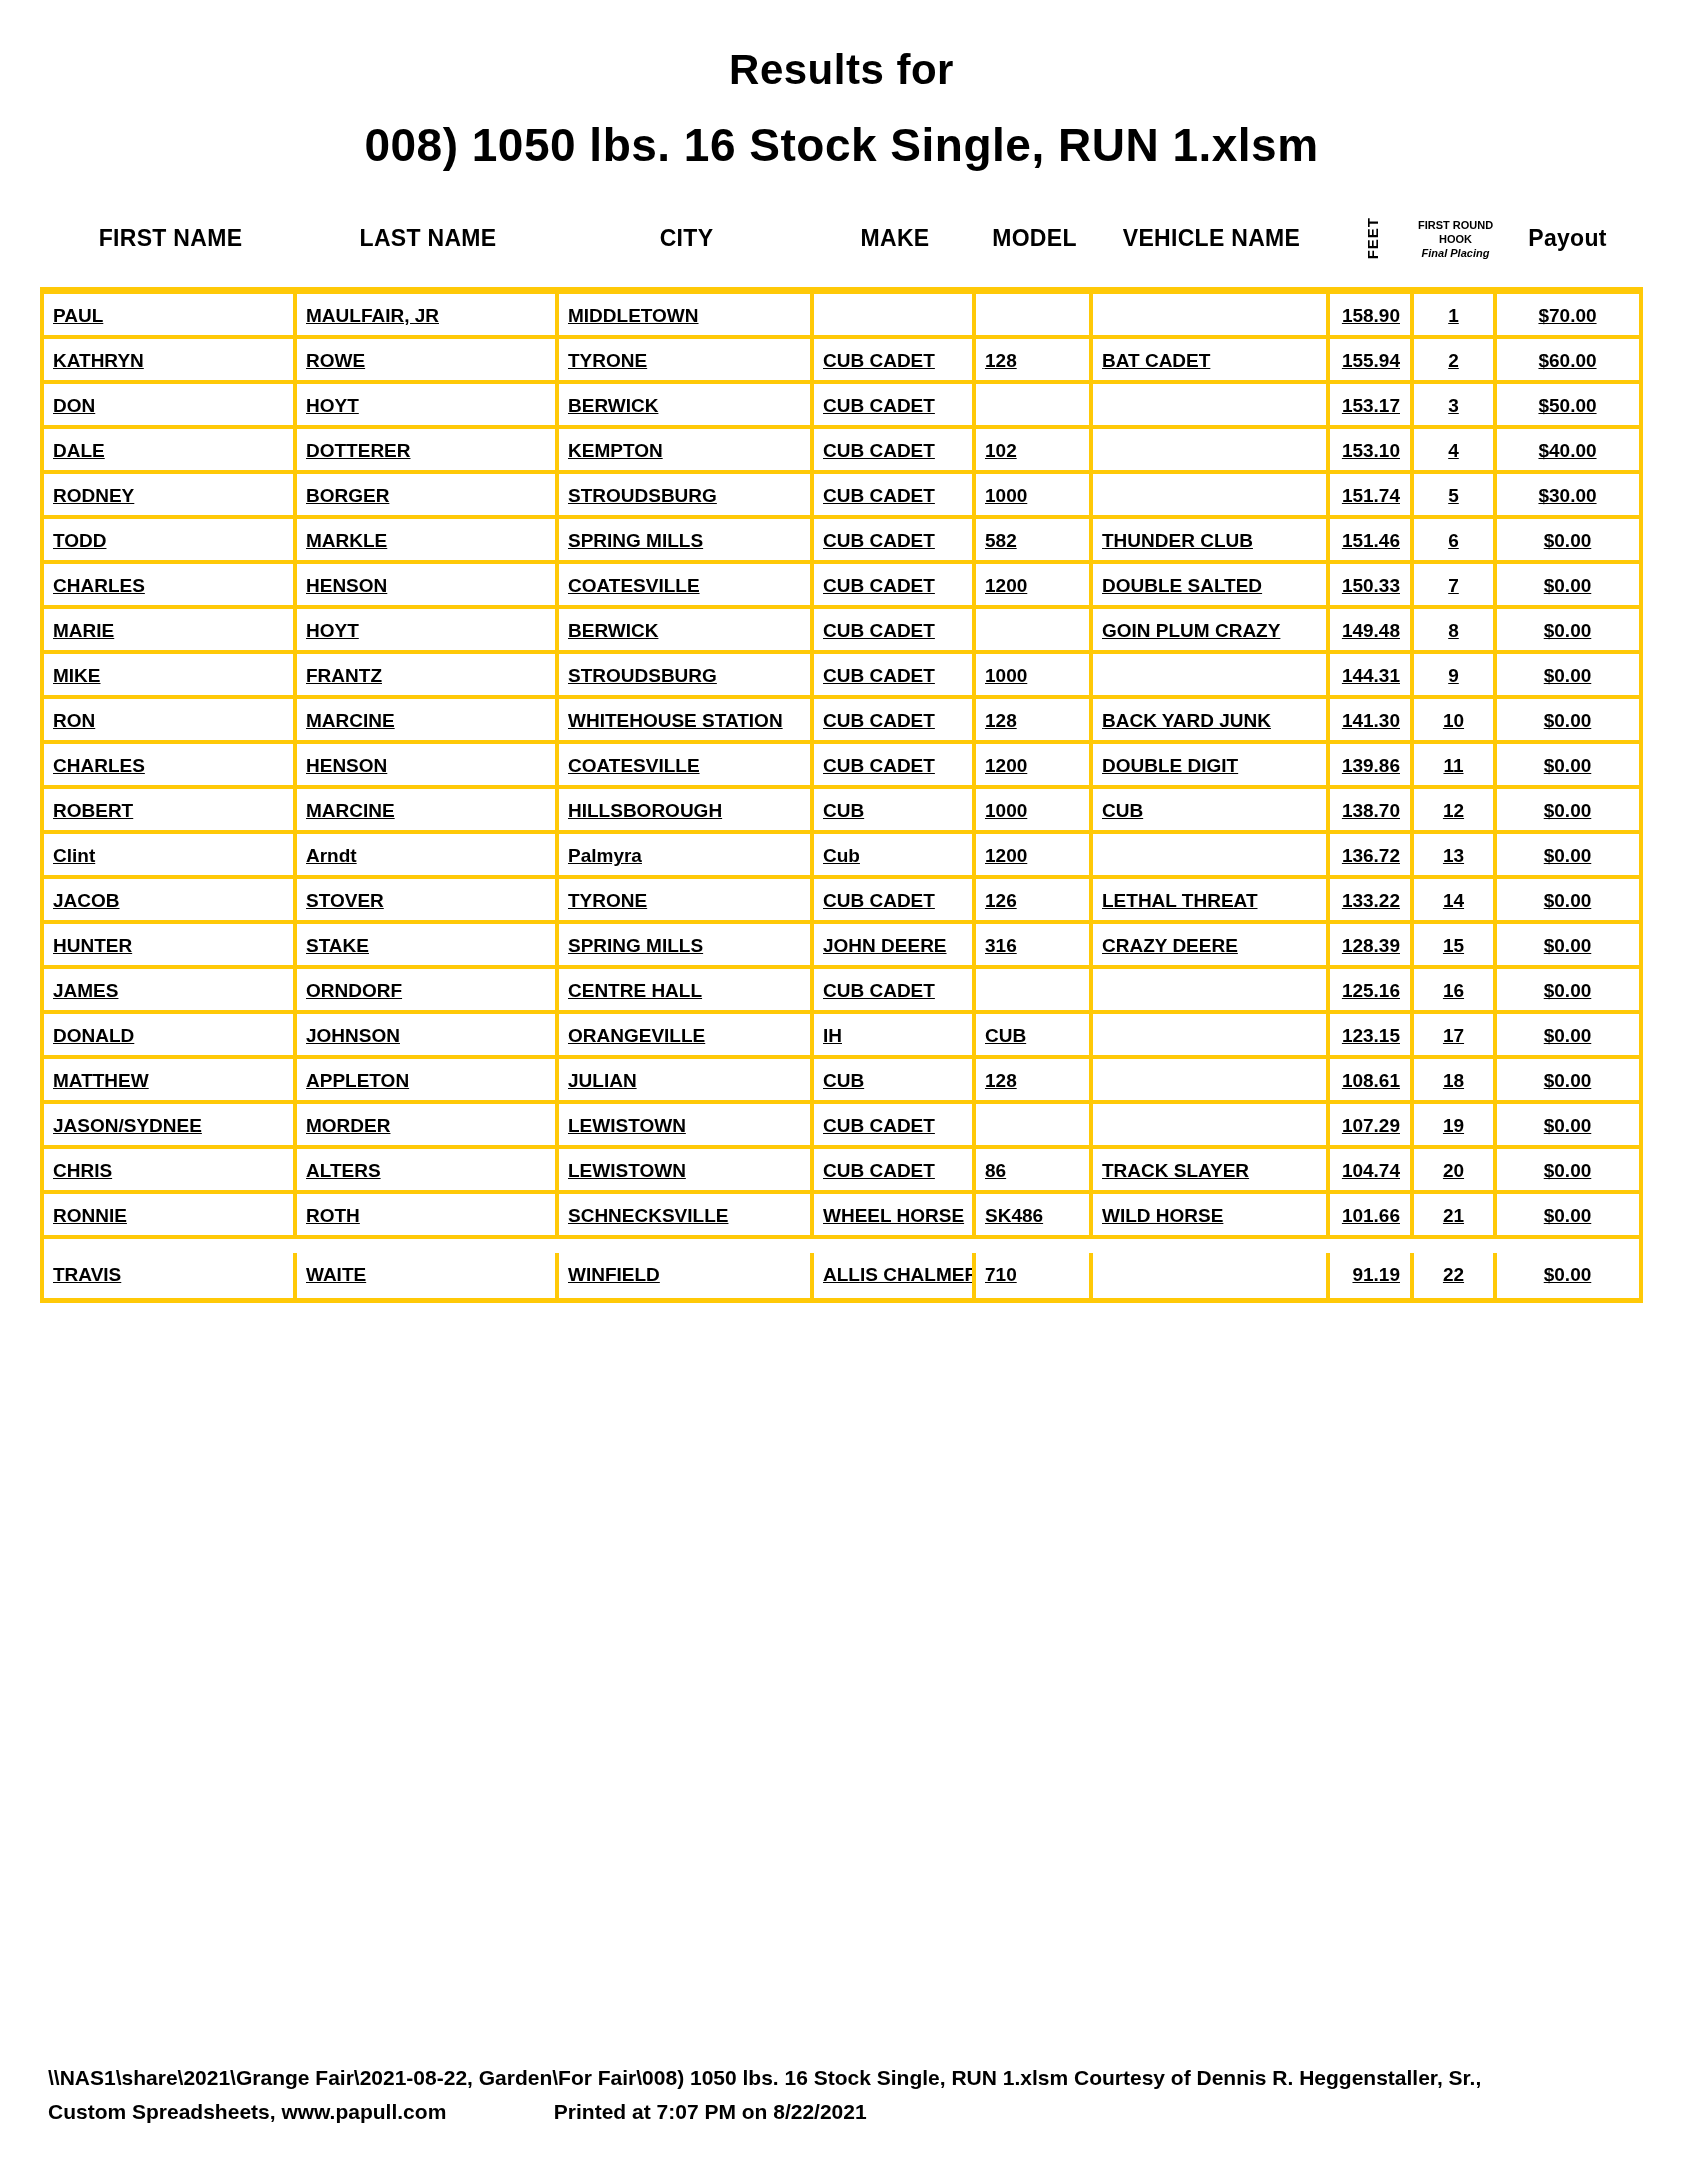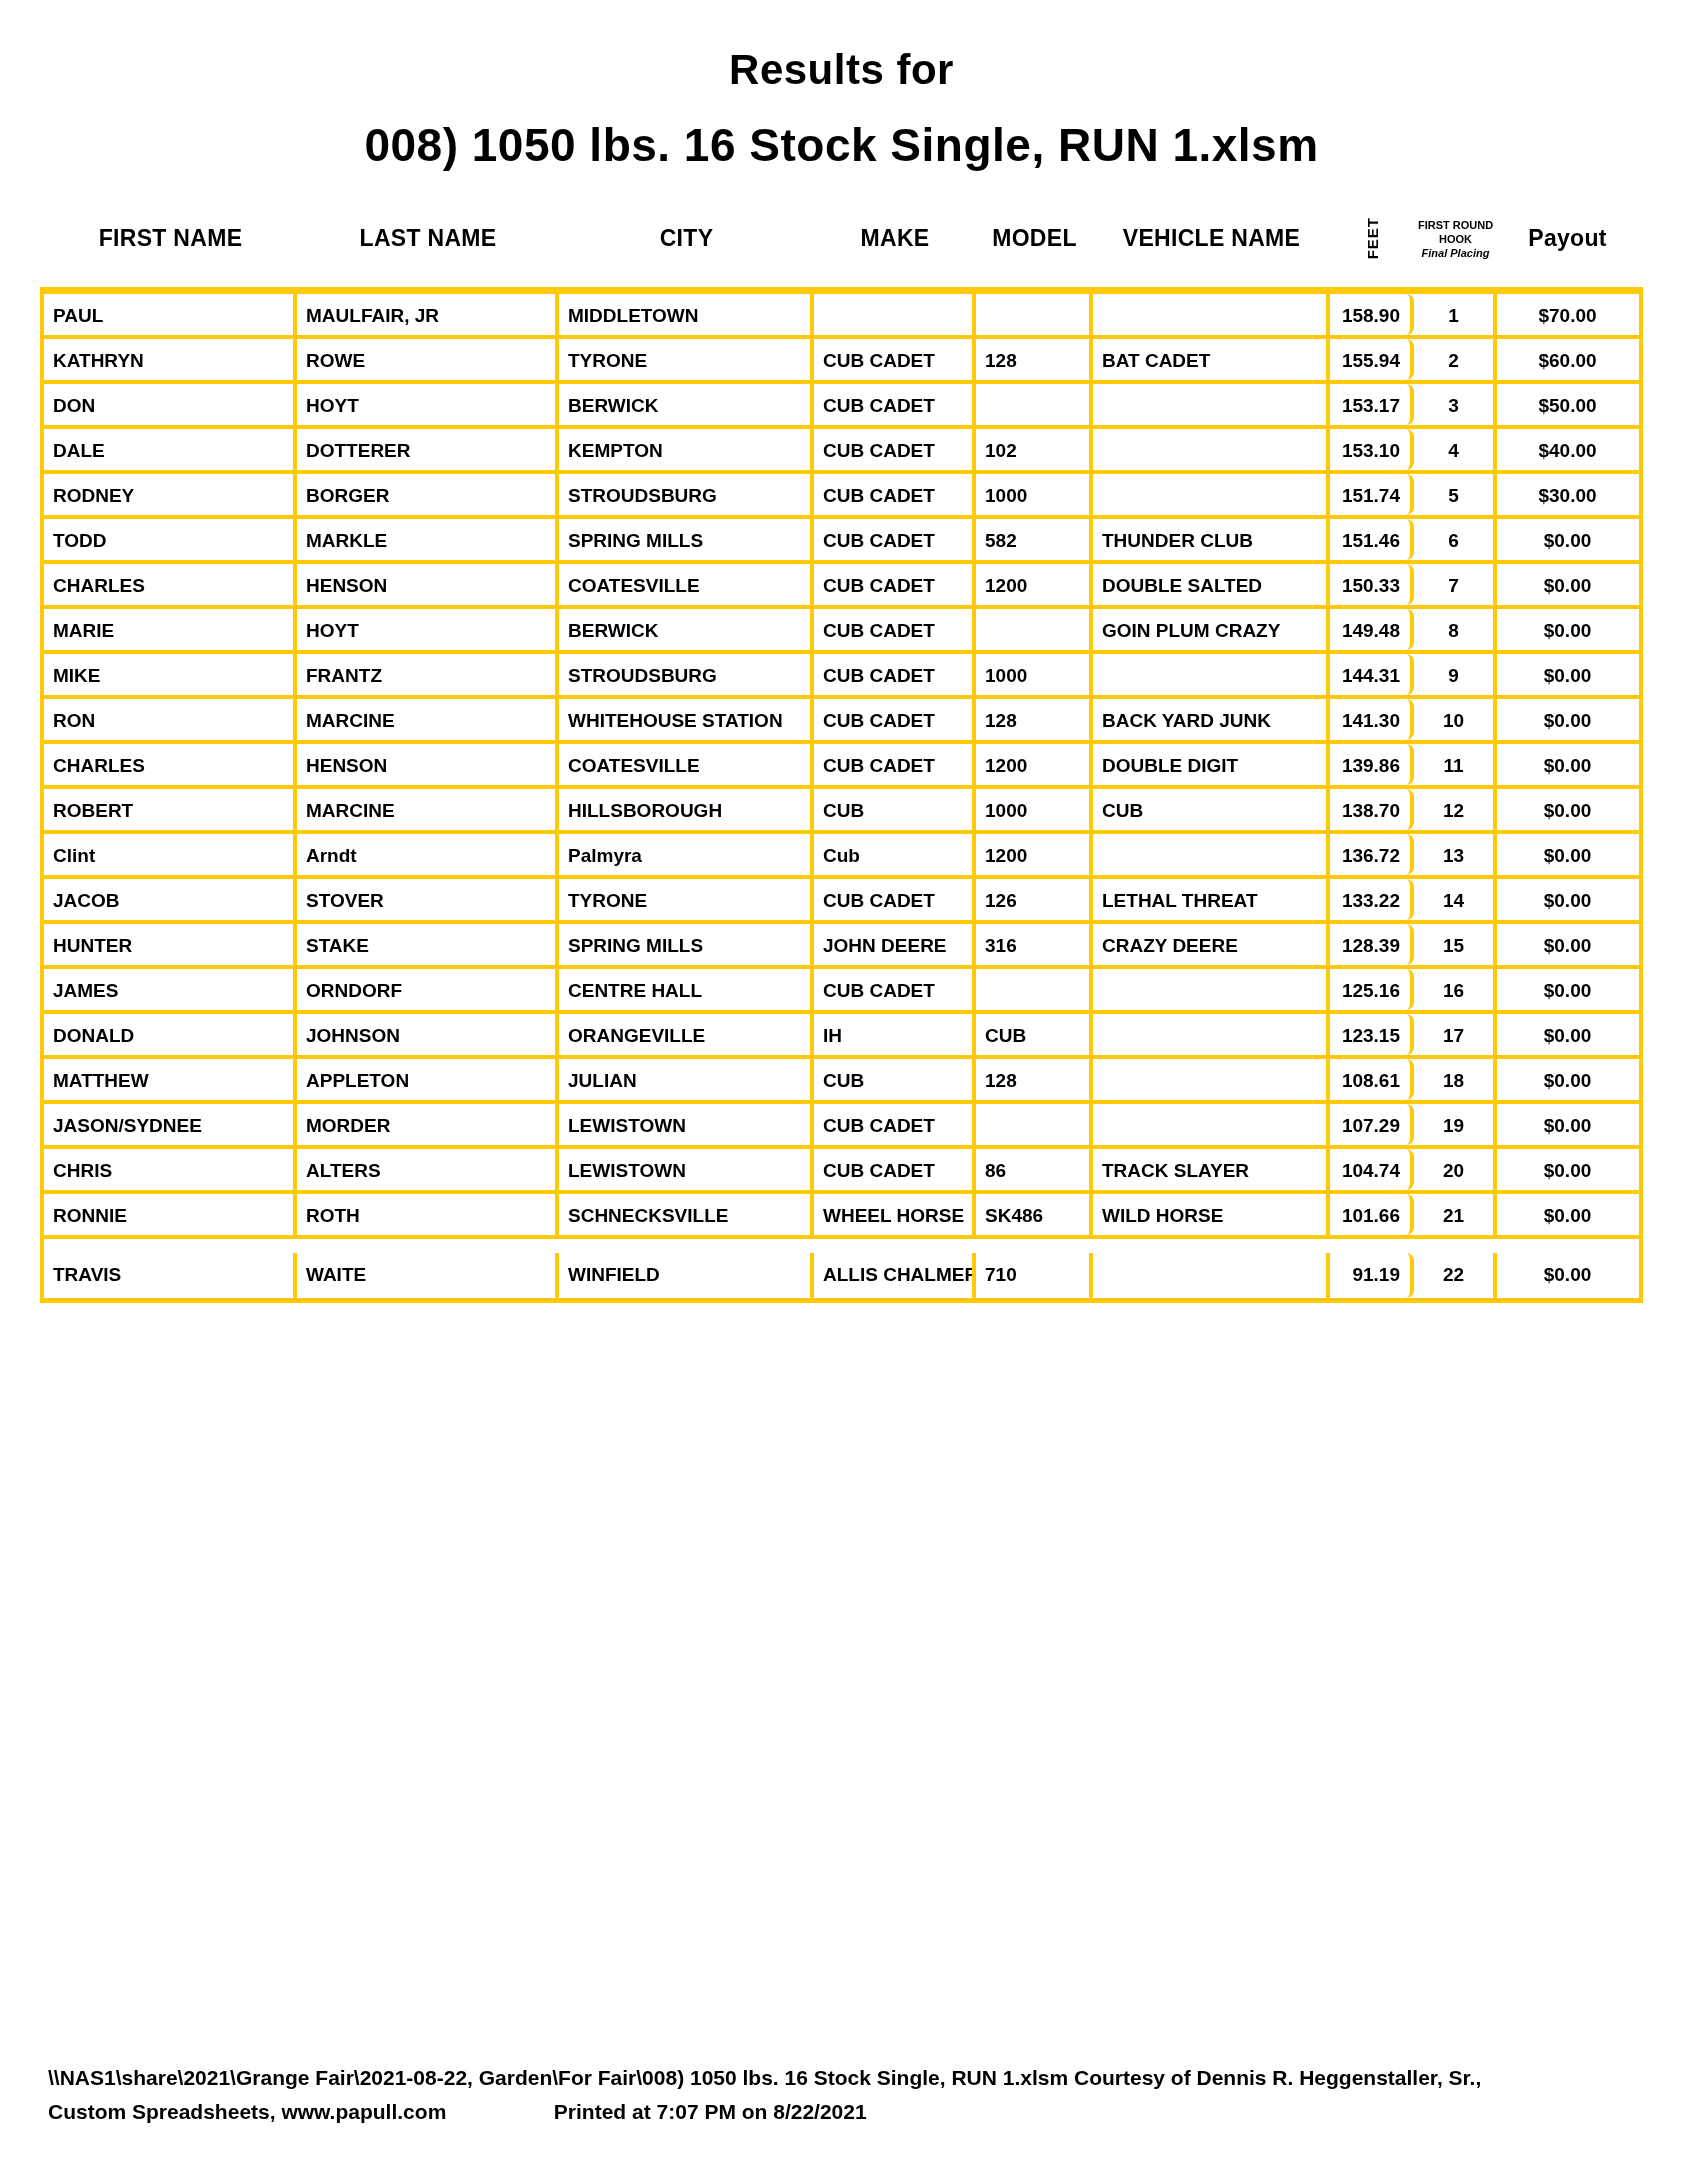--- a/index.html
+++ b/index.html
@@ -50,38 +50,39 @@
   .h-hook .fp { font-size: 11px; font-style: italic; }
   .h-payout { font-size: 33px; text-align: center; letter-spacing: 0.5px; }
   .results-table {
     margin-left: 40px;
     margin-top: 8px;
     width: 1603px;
     border: 4px solid var(--gold);
     border-top-width: 7px;
     border-bottom-width: 5px;
     background: #fff;
+    text-decoration: underline;
   }
   .row {
     display: grid;
     grid-template-columns: 253px 262px 255px 162px 117px 237px 84px 83px 141px;
     height: 45px;
     border-bottom: 4px solid var(--gold);
   }
   .row:last-child { border-bottom: none; margin-top: 14px; }
   .cell {
     border-right: 4px solid var(--gold);
     font-size: 19px;
     line-height: 44px;
     padding-left: 9px;
     white-space: nowrap;
     overflow: hidden;
   }
   .cell:last-child { border-right: none; }
-  .cell.c-feet   { text-align: right; padding-left: 0; padding-right: 10px; border-radius: 8px; }
+  .cell.c-feet   { text-align: right; padding-left: 0; padding-right: 10px; }
   .cell.c-place  { text-align: center; padding-left: 0; }
   .cell.c-payout { text-align: center; padding-left: 0; }
   .footer {
     position: absolute;
     left: 48px;
     top: 2061px;
     font-size: 21px;
     line-height: 34px;
     white-space: nowrap;
   }

